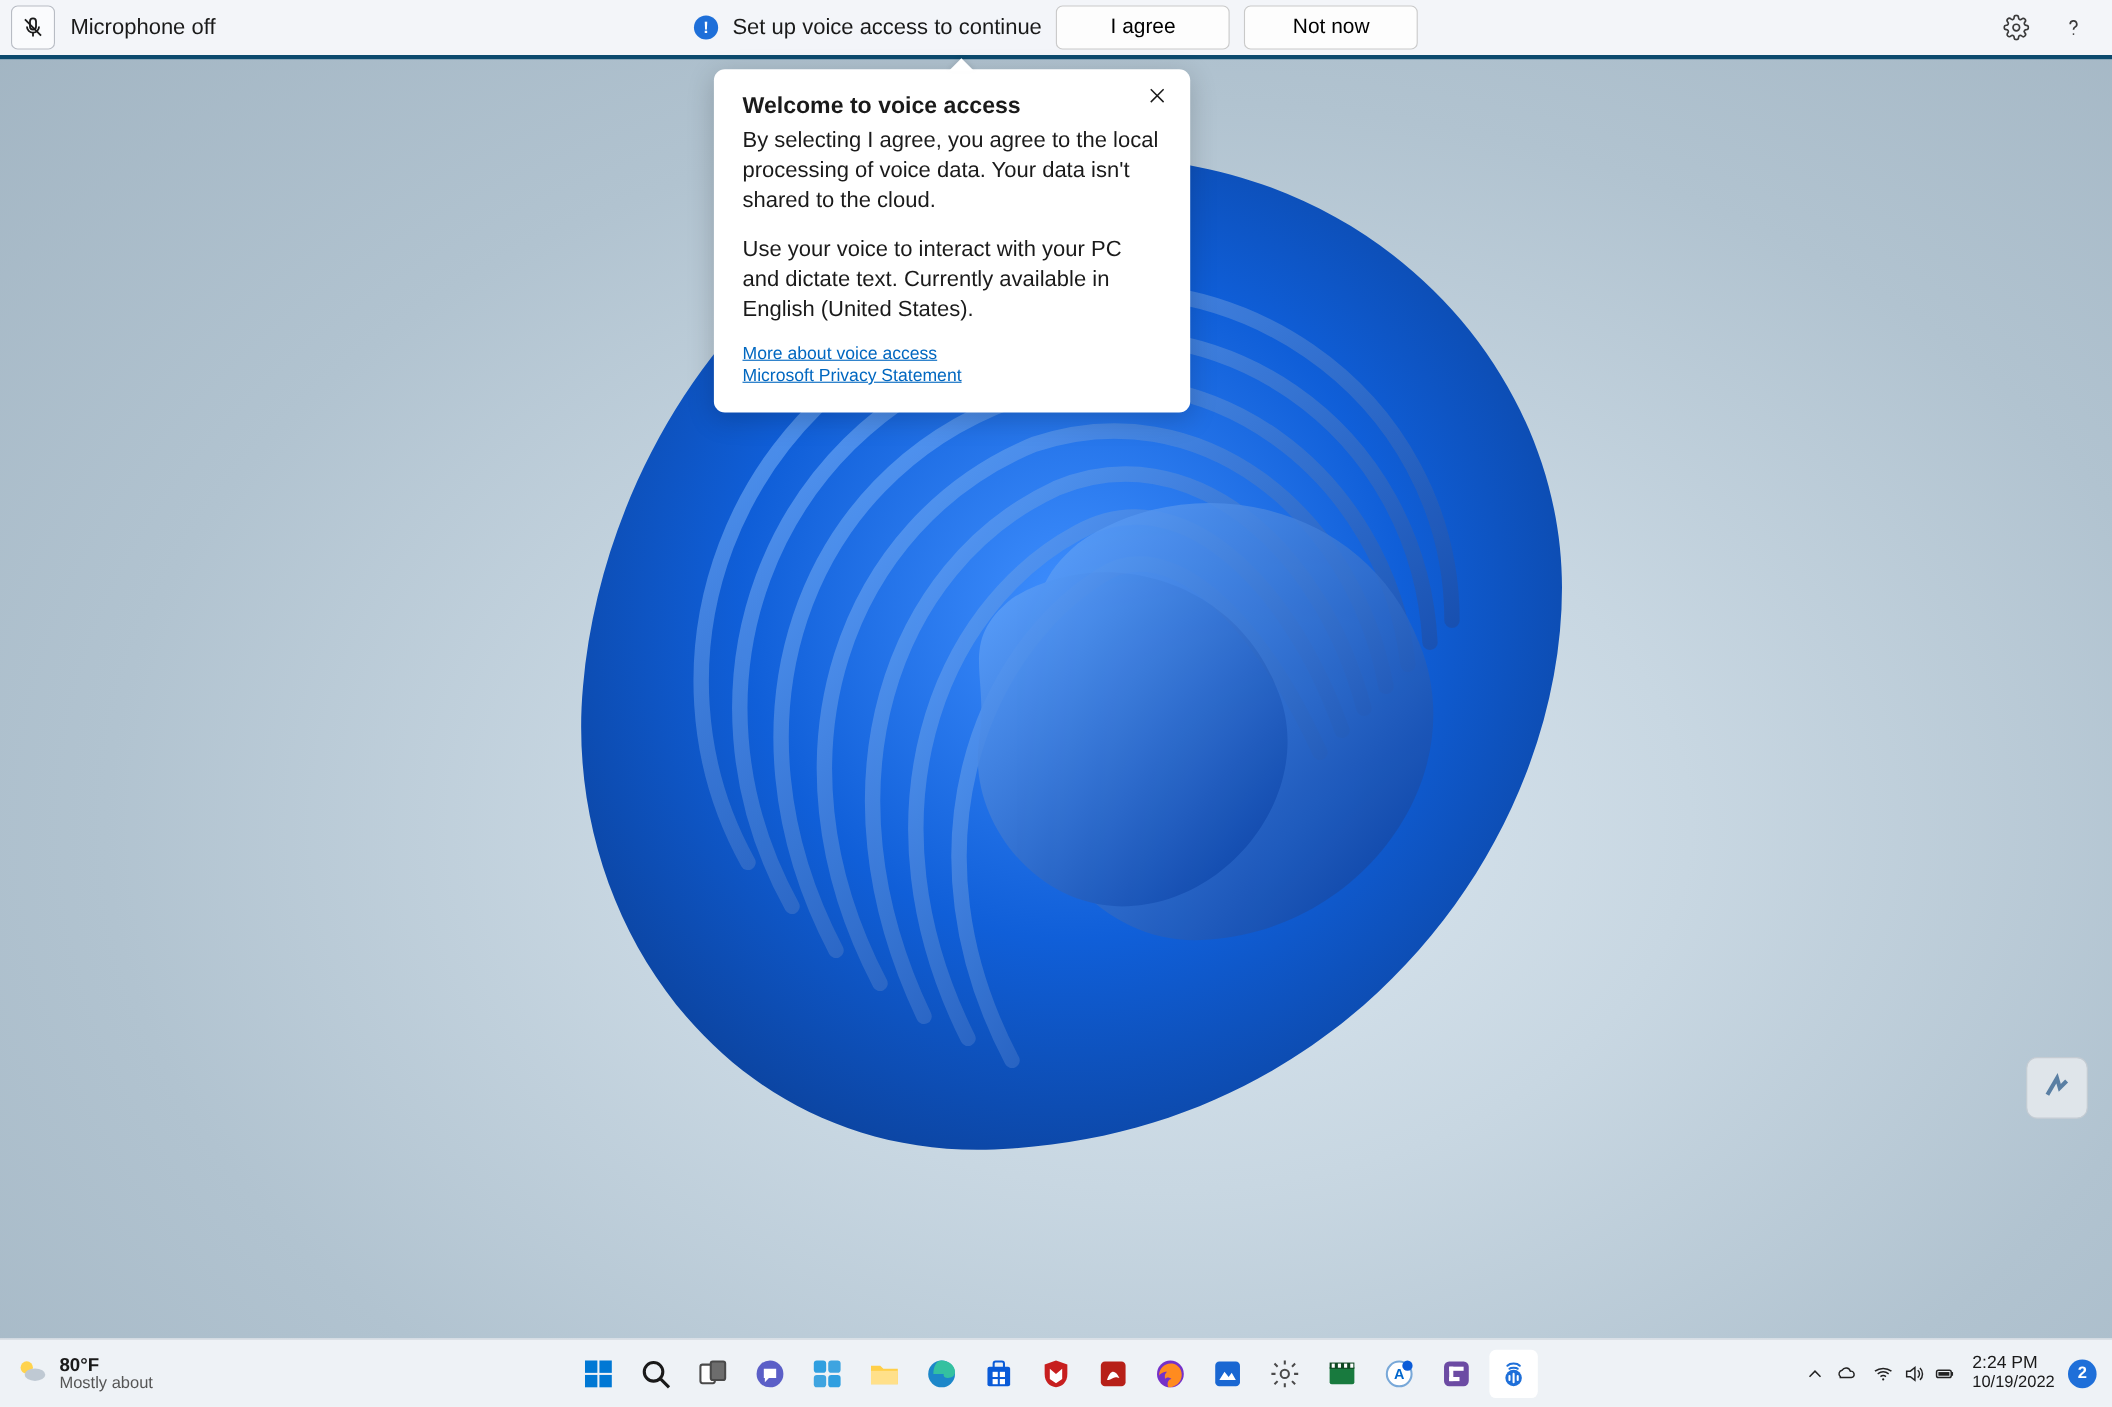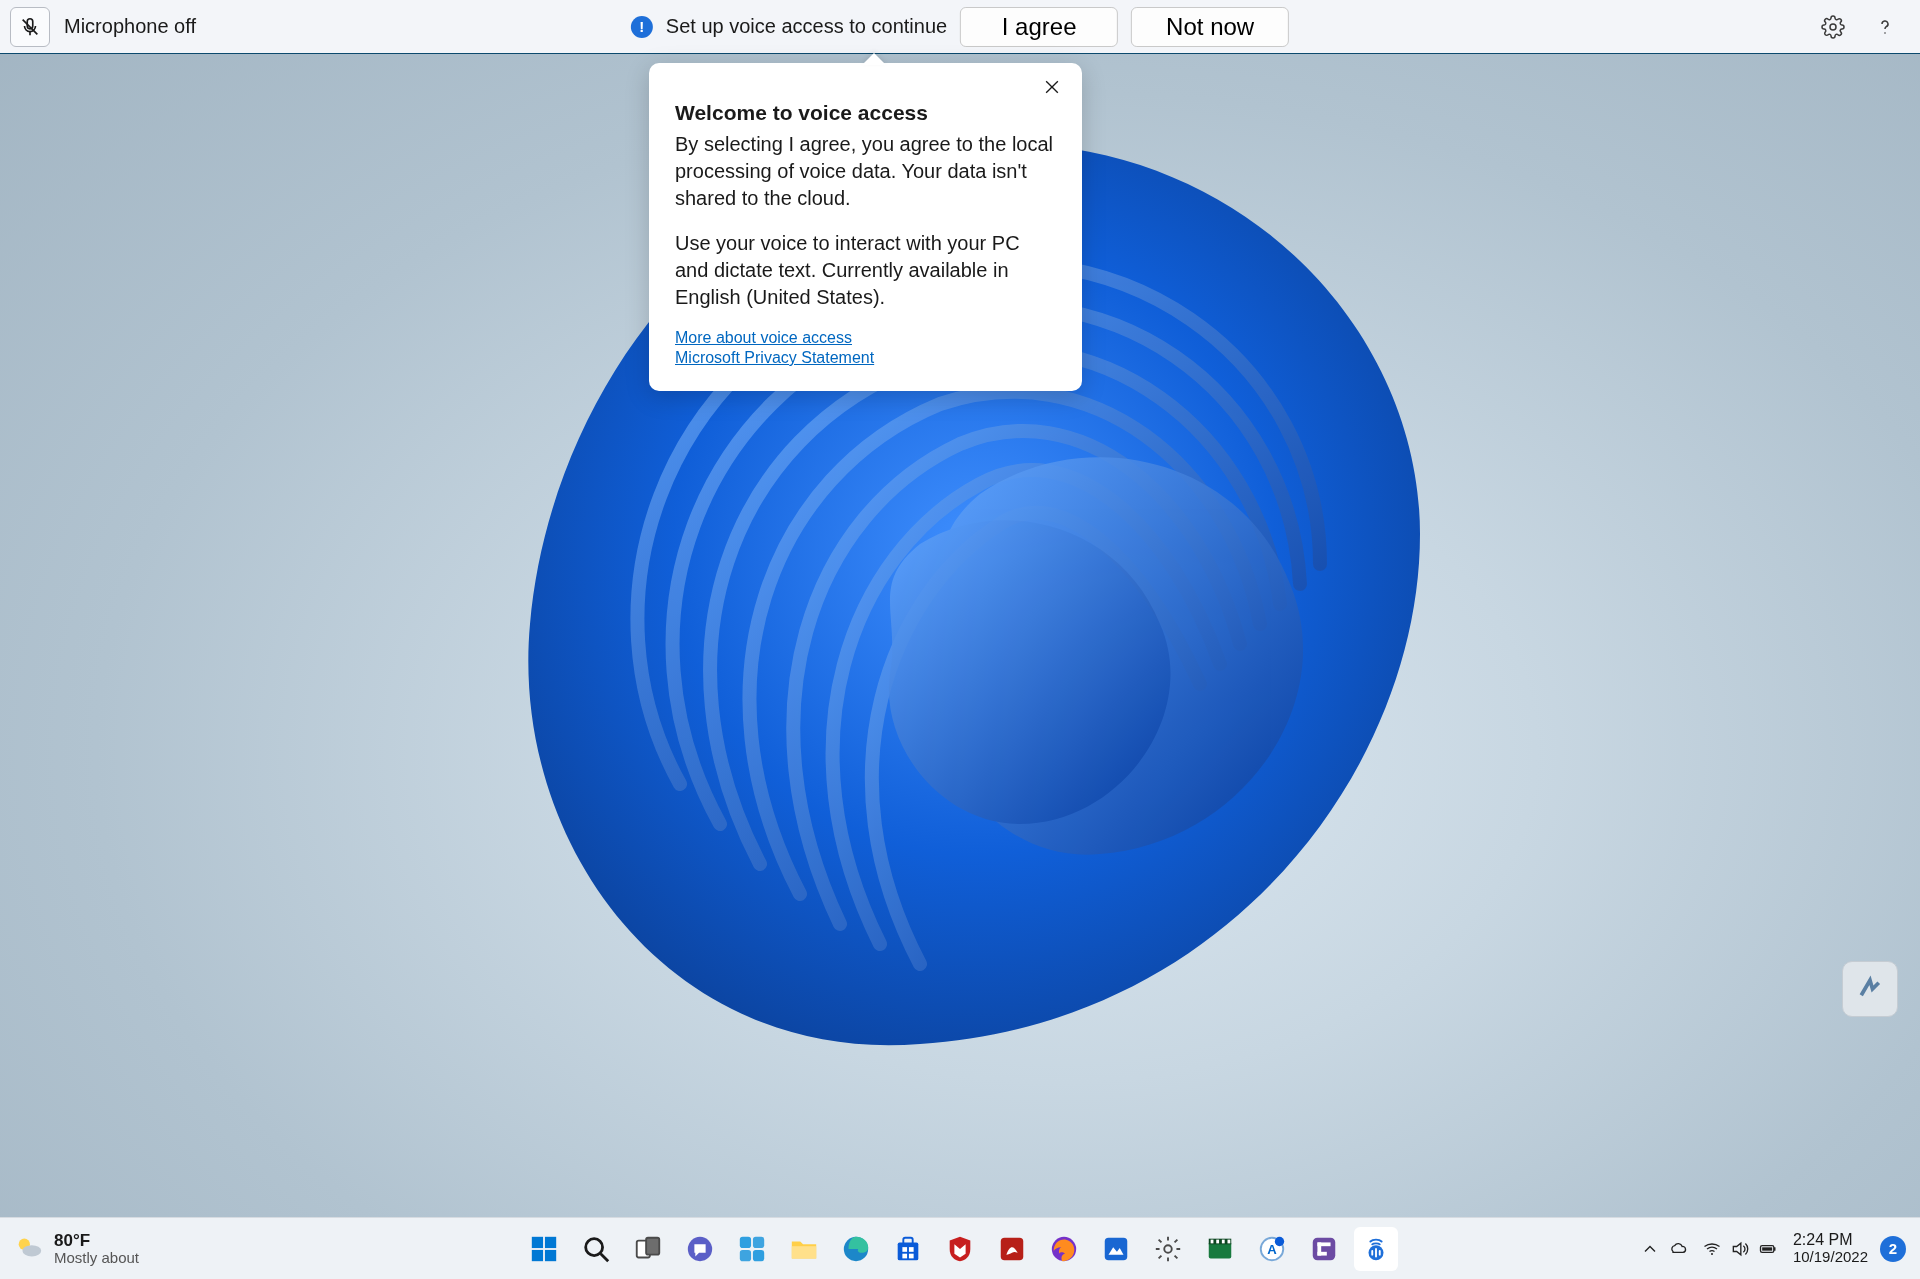--- a/index.html
+++ b/index.html
@@ -18,21 +18,21 @@
   body{
     width:1920px;height:1279px;
     transform-origin:top left;
     overflow:hidden;
     color:var(--text);
   }
 
   
   .va-bar{
     height:54px;background:var(--bar-bg);
-    border-bottom:1px solid #0c4a6e;
+    border-bottom:4px solid #0c4a6e;
     display:flex;align-items:center;
     padding:0 10px;
     position:relative;z-index:5;
   }
   .mic-off-box{
     width:40px;height:40px;border:1px solid #b8bcc4;border-radius:6px;
     background:#fafbfd;display:flex;align-items:center;justify-content:center;
     margin-right:14px;
   }
   .mic-off-box svg{width:22px;height:22px;stroke:#1a1a1a;}
@@ -43,32 +43,32 @@
   }
   .info-dot{
     width:22px;height:22px;border-radius:50%;background:#1e6fd9;
     display:flex;align-items:center;justify-content:center;color:#fff;
     font-weight:700;font-size:15px;
   }
   .info-dot::after{content:"!";}
   .va-msg{font-size:20px;}
   .va-btn{
     min-width:158px;height:40px;border:1px solid var(--btn-border);border-radius:6px;
-    background:var(--btn-bg);font-size:24px;cursor:pointer;
+    background:var(--btn-bg);font-size:19px;cursor:pointer;
   }
   .va-right{margin-left:auto;display:flex;align-items:center;gap:22px;padding-right:10px;}
   .icon-btn{width:30px;height:30px;display:flex;align-items:center;justify-content:center;cursor:pointer;}
   .icon-btn svg{width:24px;height:24px;stroke:#3a3a3a;fill:none;stroke-width:1.5;}
 
   
   .va-popup{
     position:absolute;top:63px;left:649px;width:433px;
     background:#fff;border-radius:10px;
     box-shadow:0 6px 24px rgba(0,0,0,.18);
-    padding:38px 26px 24px 26px;
+    padding:22px 26px 24px 26px;
     z-index:10;
   }
   .va-popup::before{
     content:"";position:absolute;top:-10px;left:213px;
     border-left:12px solid transparent;border-right:12px solid transparent;
     border-bottom:12px solid #fff;
     filter:drop-shadow(0 -2px 2px rgba(0,0,0,.08));
   }
   .va-popup h3{margin:0 0 6px 0;font-size:21px;font-weight:600;}
   .va-popup p{margin:0 0 18px 0;font-size:20px;line-height:1.35;}

